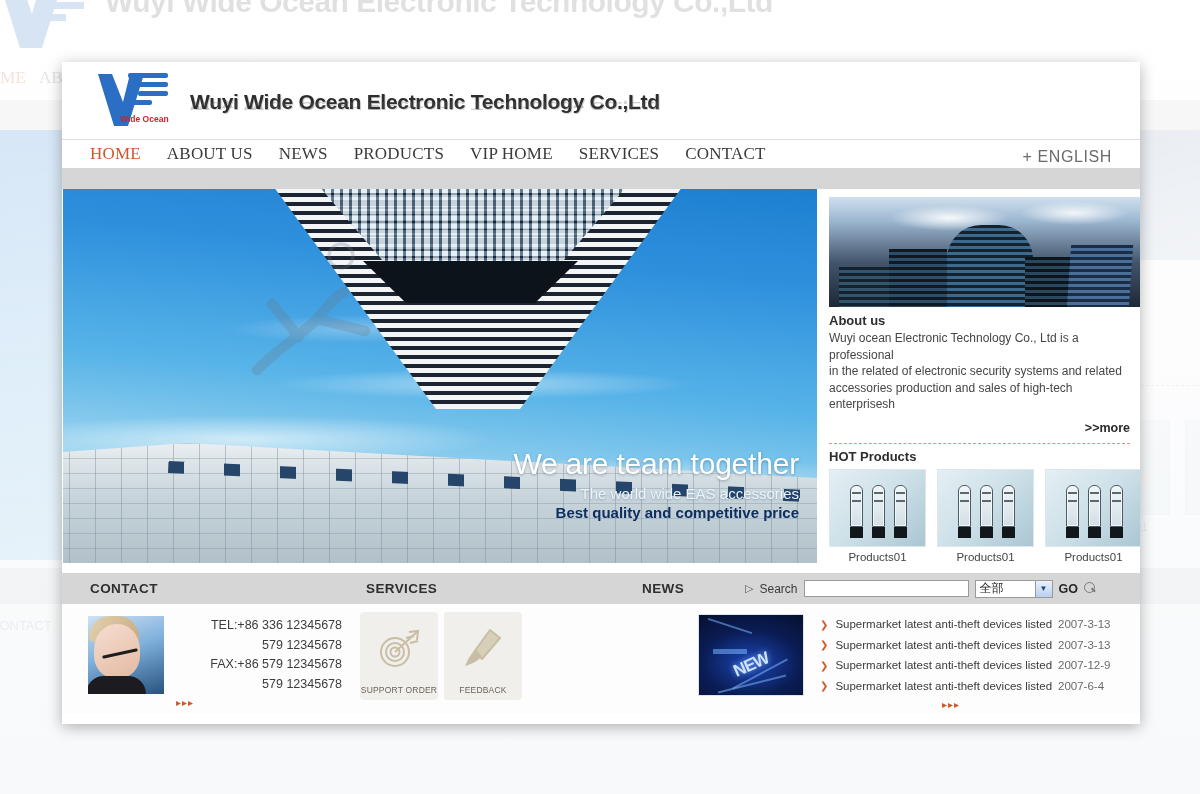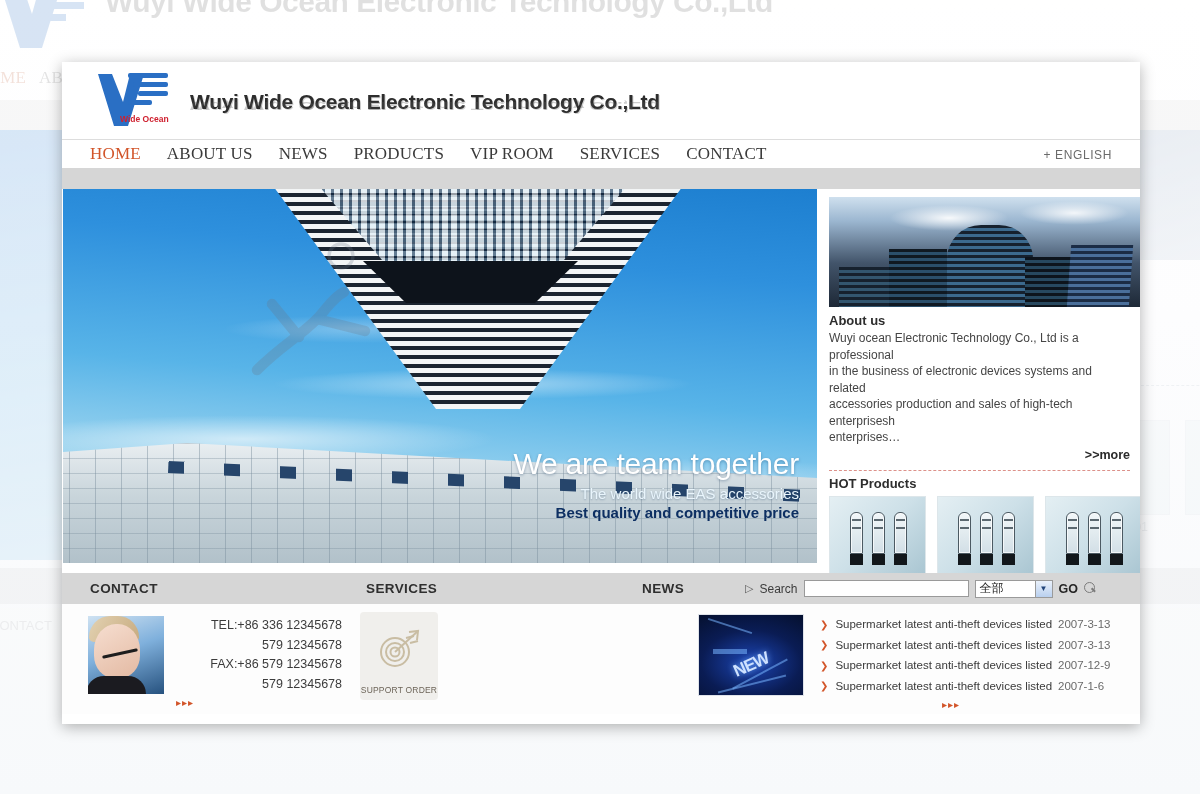--- a/index.html
+++ b/index.html
@@ -91,21 +91,21 @@
   .nav-items { display:flex; align-items:center; padding-left:28px; gap:0; }
   .nav-item {
     font-family:"Liberation Serif", serif;
     font-size:17px; color:#3a3a3a; letter-spacing:.2px;
     padding: 0 13px 0 0; margin-right:13px;
     cursor:pointer; white-space:nowrap;
   }
   .nav-item.active { color:#d2552a; }
   .nav-lang {
     position:absolute; right:28px; top:8px;
-    font-size:12px; color:#6b6b6b; letter-spacing:.6px; cursor:pointer;text-align:right;
+    font-size:16px; color:#6b6b6b; letter-spacing:.6px; cursor:pointer;text-align:right;
   }
   .grey-band { height:21px; background:#d6d6d6; }
 
   
   .content { position:relative; height:384px; background:#fff; display:flex; }
   .hero {
     position:relative;
     width:844px; height:374px; margin-left:1px;
     background:
       linear-gradient(185deg, #1d7fd0 0%, #2e90dd 22%, #58b4e8 52%, #a6d9f0 78%, #d7ecf7 100%);
@@ -189,21 +189,21 @@
      background: repeating-linear-gradient(to bottom, #0d141c 0 3px, #27485f 3px 6px); }
   .about-img .twr4 { position:absolute; left:240px; bottom:0; width:62px; height:62px;
      background: repeating-linear-gradient(to bottom, #1b2c45 0 3px, #4a6f9b 3px 6px);
      transform: skewX(-4deg); }
   .about-img .twr5 { position:absolute; left:10px; bottom:0; width:52px; height:40px;
      background: repeating-linear-gradient(to bottom, #16212e 0 3px, #33566f 3px 6px); }
 
   .about-head { margin-top:6px; font-size:13px; font-weight:700; color:#2d2d2d; }
   .about-body { margin-top:2px; font-size:12px; color:#454545; line-height:16.5px; }
   .about-more { text-align:right; font-size:12.5px; font-weight:700; color:#2a2a2a;
-                margin-top:2px; cursor:pointer; }
+                margin-top:8px; cursor:pointer; }
   .dashed-sep { margin-top:8px; border-top:1px dashed #c0392b; opacity:.55; }
   .hot-head { margin-top:5px; font-size:13px; font-weight:700; color:#2d2d2d; }
   .prod-row { display:flex; gap:11px; margin-top:5px; }
   .prod-cell { width:97px; }
   .prod-img {
     width:97px; height:78px;
     background: linear-gradient(135deg,#e4eff3 0%, #cde0e8 50%, #aac6d2 100%);
     position:relative; overflow:hidden; border:1px solid #dde6ea;
   }
   .tag { position:absolute; bottom:8px; width:13px; }
@@ -358,21 +358,21 @@
     <div class="company-title">Wuyi Wide Ocean Electronic Technology Co.,Ltd</div>
     <div class="company-title-reflect">Wuyi Wide Ocean Electronic Technology Co.,Ltd</div>
   </div>
 
   <div class="navbar">
     <div class="nav-items">
       <span class="nav-item active">HOME</span>
       <span class="nav-item">ABOUT US</span>
       <span class="nav-item">NEWS</span>
       <span class="nav-item">PRODUCTS</span>
-      <span class="nav-item">VIP ROOM</span>
+      <span class="nav-item">VIP HOME</span>
       <span class="nav-item">SERVICES</span>
       <span class="nav-item">CONTACT</span>
     </div>
     <div class="nav-lang">+ ENGLISH</div>
   </div>
   <div class="grey-band"></div>
 
   <div class="content">
 
     <div class="hero">
@@ -396,23 +396,22 @@
         <div class="cloud2"></div>
         <div class="twr5"></div>
         <div class="twr2"></div>
         <div class="twr1"></div>
         <div class="twr3"></div>
         <div class="twr4"></div>
       </div>
       <div class="about-head">About us</div>
       <div class="about-body">
         <div>Wuyi ocean Electronic Technology Co., Ltd is a professional</div>
-        <div>in the business of electronic devices systems and related</div>
+        <div>in the related of electronic security systems and related</div>
         <div>accessories production and sales of high-tech enterprisesh</div>
-        <div>enterprises…</div>
       </div>
       <div class="about-more">&gt;&gt;more</div>
       <div class="dashed-sep"></div>
       <div class="hot-head">HOT Products</div>
       <div class="prod-row">
 
         <div class="prod-cell">
           <div class="prod-img">
             <div class="tag" style="left:20px;">
                 <div class="body">
@@ -544,20 +543,31 @@
               <circle cx="19" cy="26" r="4.5"></circle>
               <path d="M19 26 L42 5"></path>
               <path d="M33 6 L42 5 L41 14"></path>
               <path d="M30 12 L38 10 M34 17 L42 15"></path>
             </g>
           </svg>
         </div>
         <div class="svc-lbl">SUPPORT ORDER</div>
       </div>
 
+      <div class="svc-card">
+        <div class="svc-icon">
+          <svg width="46" height="46" viewBox="0 0 46 46">
+            <g stroke="#c9bda3" stroke-width="2" fill="#d8cfb8" stroke-linejoin="round">
+              <path d="M30 4 L40 12 L22 33 L14 26 Z"></path>
+            </g>
+            <path d="M16 24 C10 28 8 34 5 40 C12 38 18 35 22 30 Z" fill="#c9bda3"></path>
+          </svg>
+        </div>
+        <div class="svc-lbl">FEEDBACK</div>
+      </div>
     </div>
 
     <div class="news-block">
       <div class="news-img">
         <div class="streak" style="left:8px;  top:10px; width:46px; height:2px; transform:rotate(18deg);"></div>
         <div class="streak" style="left:14px; top:34px; width:34px; height:5px;"></div>
         <div class="streak" style="left:30px; top:58px; width:62px; height:2px; transform:rotate(-28deg);"></div>
         <div class="streak" style="left:18px; top:68px; width:70px; height:2px; transform:rotate(-14deg);"></div>
         <div class="newtxt">NEW</div>
       </div>
@@ -574,21 +584,21 @@
           <span class="news-date">2007-3-13</span>
         </div>
         <div class="news-row">
           <span class="news-bullet">❯</span>
           <span class="news-title">Supermarket latest anti-theft devices listed</span>
           <span class="news-date">2007-12-9</span>
         </div>
         <div class="news-row">
           <span class="news-bullet">❯</span>
           <span class="news-title">Supermarket latest anti-theft devices listed</span>
-          <span class="news-date">2007-1-6</span>
+          <span class="news-date">2007-6-4</span>
         </div>
         <div class="news-more">▸▸▸</div>
       </div>
     </div>
   </div>
 </div>
 
 <svg class="wm-runner" style="left:236px; top:238px; width:150px; height:150px; opacity:.26;" viewBox="0 0 100 100">
   <circle cx="70" cy="12" r="8" fill="none" stroke="#6b7686" stroke-width="2.2"></circle>
   <path d="M14 88 C30 72 42 66 54 54 C60 48 64 40 72 36" stroke="#6b7686" stroke-width="7" fill="none" stroke-linecap="round"></path>

